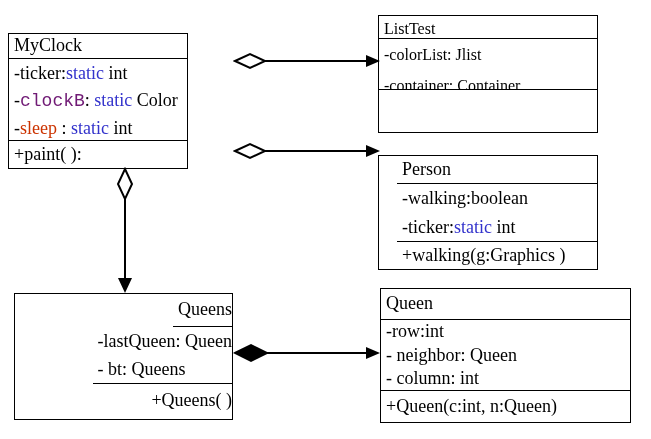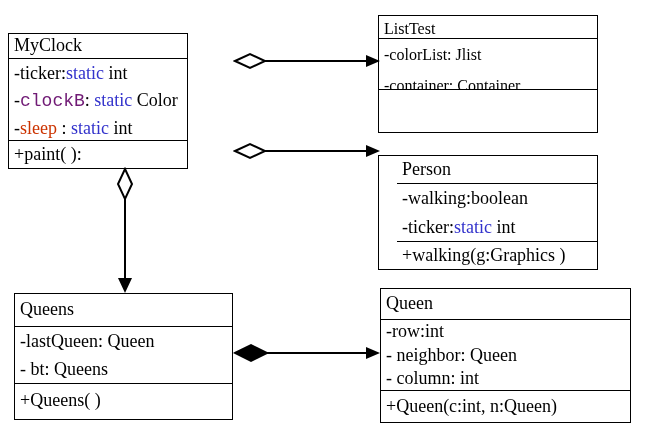--- a/index.html
+++ b/index.html
@@ -53,21 +53,21 @@
   .box-listtest .uml-attrs   { height: 62px; line-height: 31px; }
   .box-listtest .uml-methods { line-height: 26px; margin-top: 42px; }
 
   
   .box-person { left: 378px; top: 155px; width: 220px; height: 115px; font-size: 18px; padding-left: 18px; }
   .box-person .uml-title   { height: 28px; line-height: 26px; }
   .box-person .uml-attrs   { height: 58px; line-height: 29px; }
   .box-person .uml-methods { line-height: 26px; }
 
   
-  .box-queens { left: 14px; top: 293px; width: 219px; height: 127px; font-size: 18px; }
+  .box-queens { left: 14px; top: 293px; width: 219px; height: 127px; font-size: 18px; align-items: flex-end; }
   .box-queens .uml-title   { height: 33px; line-height: 30px; }
   .box-queens .uml-attrs   { height: 57px; line-height: 28px; }
   .box-queens .uml-methods { line-height: 33px; }
 
   
   .box-queen { left: 380px; top: 288px; width: 251px; height: 135px; font-size: 18px; }
   .box-queen .uml-title   { height: 31px; line-height: 28px; }
   .box-queen .uml-attrs   { height: 71px; line-height: 23.5px; }
   .box-queen .uml-methods { line-height: 30px; }
 

